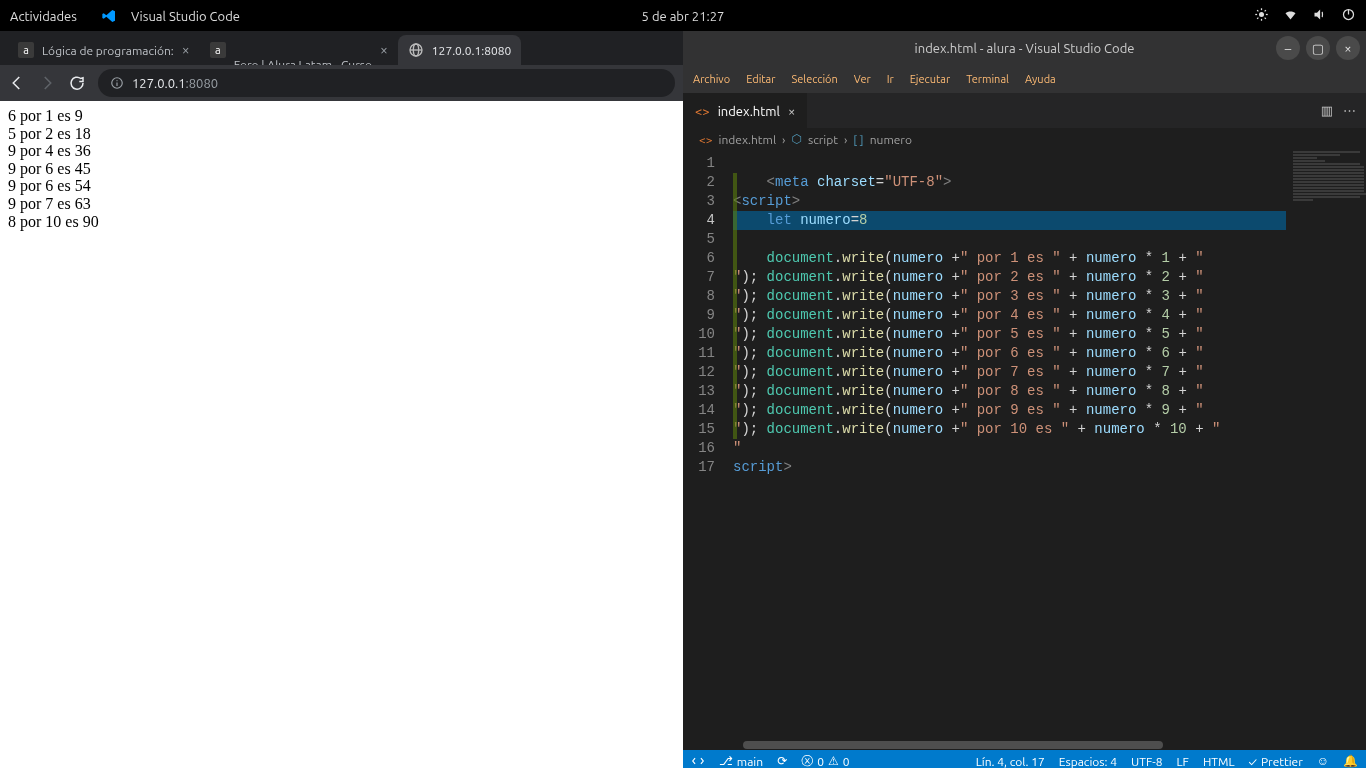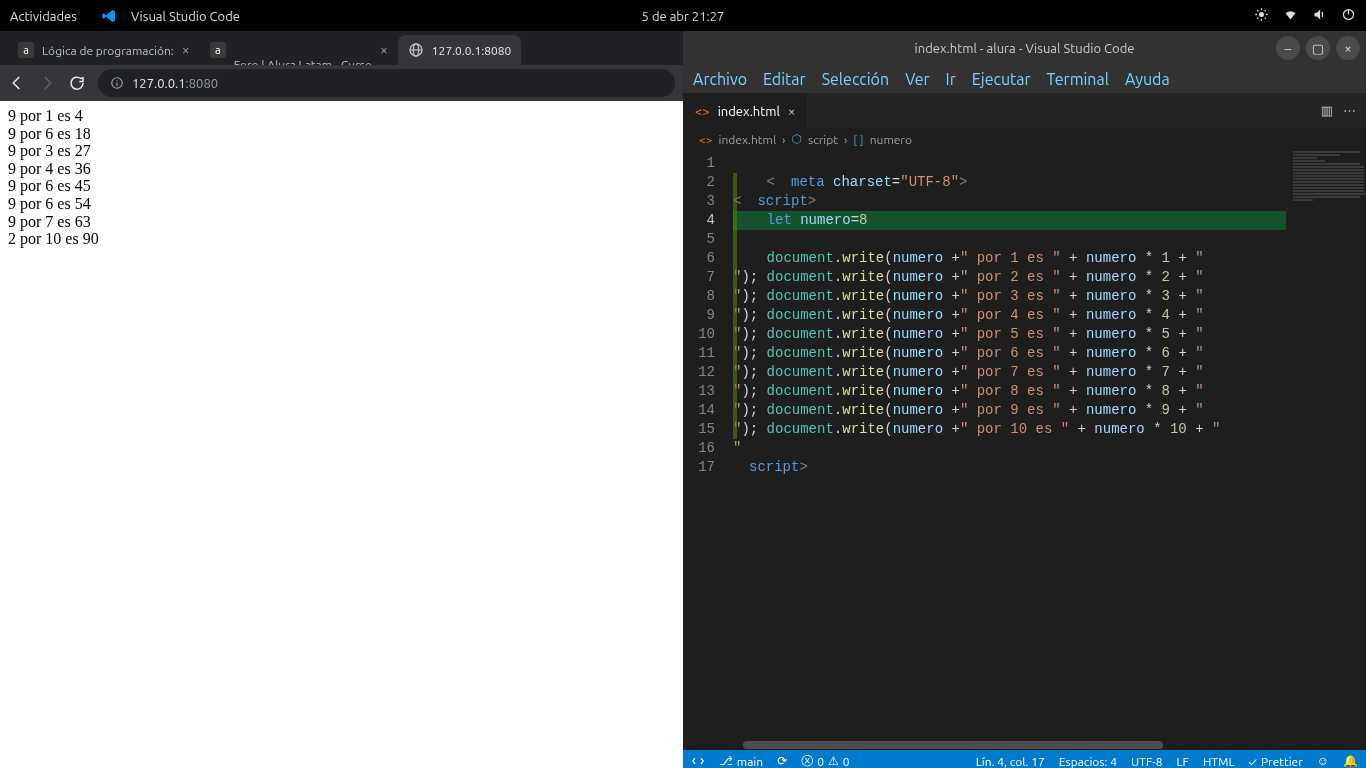--- a/index.html
+++ b/index.html
@@ -24,39 +24,39 @@
 .nav-btn { color:#9aa0a6; display:flex; align-items:center; }
 .nav-btn svg { width:18px; height:18px; fill:#9aa0a6; }
 .addr { flex:1; height:28px; background:#202124; border-radius:14px; display:flex; align-items:center; padding:0 12px; color:#bdc1c6; font-size:13px; gap:8px; }
 .addr .dim { color:#9aa0a6; }
 .browser-page { flex:1; background:#fff; color:#000; font-family:"Times New Roman", serif; font-size:16px; padding:6px 8px; line-height:1.1; }
 
 .vscode { flex:1; height:100%; display:flex; flex-direction:column; background:#1e1e1e; }
 .vs-title { height:34px; background:#323233; display:flex; align-items:center; justify-content:center; position:relative; color:#ccc; font-size:13px; }
 .win-controls { position:absolute; right:6px; top:5px; display:flex; gap:6px; }
 .win-btn { width:24px; height:24px; border-radius:50%; background:#4a4a4a; display:flex; align-items:center; justify-content:center; color:#ddd; font-size:13px; }
-.vs-menu { height:28px; background:#323233; display:flex; align-items:center; padding:0 10px; gap:16px; font-size:16px; color:#7dd3fc; }
+.vs-menu { height:28px; background:#323233; display:flex; align-items:center; padding:0 10px; gap:16px; font-size:11px; color:#fdba74; }
 .vs-tabs { height:35px; background:#252526; display:flex; align-items:stretch; }
 .vs-tab { display:flex; align-items:center; padding:0 12px; background:#1e1e1e; color:#fff; font-size:13px; gap:8px; border-right:1px solid #252526; }
 .vs-tab .dot-close { color:#c5c5c5; }
 .vs-tab .ico { color:#e37933; }
 .vs-tab-actions { margin-left:auto; display:flex; align-items:center; padding:0 10px; gap:10px; color:#c5c5c5; }
 .breadcrumb { height:22px; background:#1e1e1e; display:flex; align-items:center; padding:0 16px; font-size:12px; color:#a0a0a0; gap:6px; }
 .breadcrumb .sym { color:#519aba; }
 .breadcrumb .sym2 { color:#519aba; }
 .editor-area { flex:1; display:flex; position:relative; background:#1e1e1e; overflow:hidden; }
 .gutter { width:50px; text-align:right; color:#858585; font-family:Consolas,"Courier New",monospace; font-size:14px; padding-top:4px; }
 .gutter div { height:19px; line-height:19px; padding-right:18px; }
 .gutter .cur { color:#c6c6c6; }
 .code { flex:1; font-family:Consolas,"Courier New",monospace; font-size:14px; line-height:19px; padding-top:4px; white-space:pre; color:#d4d4d4; overflow:hidden; }
 .code .line { height:19px; position:relative; }
-.code .hl { background:#14532d; }
+.code .hl { background:#0c4a6e; }
 .margin-mark { position:absolute; left:0; top:0; width:4px; height:19px; background:#587c0c; opacity:.6; }
 .tag { color:#808080; }
-.tagname { color:#569cd6;margin-left:16px; }
+.tagname { color:#569cd6; }
 .attr { color:#9cdcfe; }
 .str { color:#ce9178; }
 .kw { color:#569cd6; }
 .ident { color:#9cdcfe; }
 .obj { color:#4ec9b0; }
 .fn { color:#dcdcaa; }
 .num { color:#b5cea8; }
 .op { color:#d4d4d4; }
 .minimap { width:80px; background:#1e1e1e; border-left:1px solid #1e1e1e; position:relative; }
 .minimap .mm-line { height:2px; margin:1px 6px; background:#3a3a3a; }
@@ -150,28 +150,27 @@
       <div class="addr">
         <svg width="14" height="14" viewBox="0 0 24 24">
             <circle cx="12" cy="12" r="9" fill="none" stroke="#9aa0a6" stroke-width="2"></circle>
             <line x1="12" y1="11" x2="12" y2="17" stroke="#9aa0a6" stroke-width="2"></line>
             <circle cx="12" cy="8" r="1" fill="#9aa0a6"></circle>
           </svg>
         <span><span style="color:#e8eaed">127.0.0.1</span><span class="dim">:8080</span></span>
       </div>
     </div>
     <div class="browser-page">
-      <div>9 por 1 es 4</div>
-      <div>9 por 6 es 18</div>
-      <div>9 por 3 es 27</div>
+      <div>6 por 1 es 9</div>
+      <div>5 por 2 es 18</div>
       <div>9 por 4 es 36</div>
       <div>9 por 6 es 45</div>
       <div>9 por 6 es 54</div>
       <div>9 por 7 es 63</div>
-      <div>2 por 10 es 90</div>
+      <div>8 por 10 es 90</div>
     </div>
   </div>
 
   <div class="vscode">
     <div class="vs-title">
       <span>index.html - alura - Visual Studio Code</span>
       <div class="win-controls">
         <span class="win-btn">–</span>
         <span class="win-btn">▢</span>
         <span class="win-btn">×</span>

